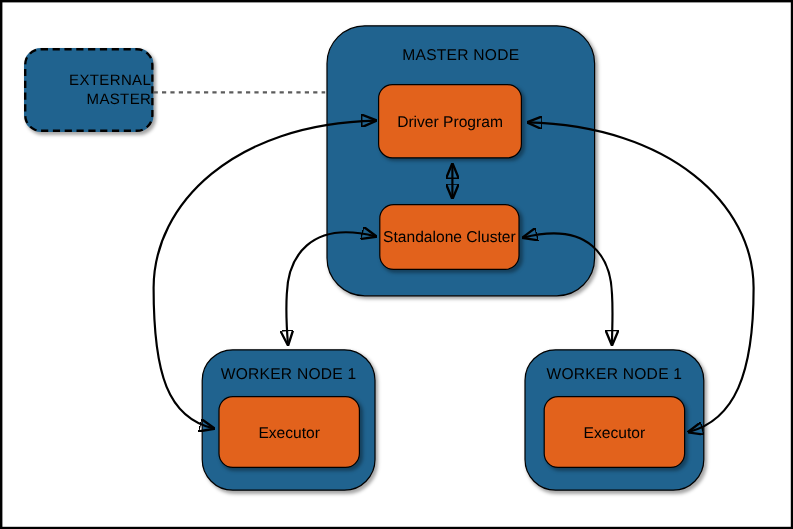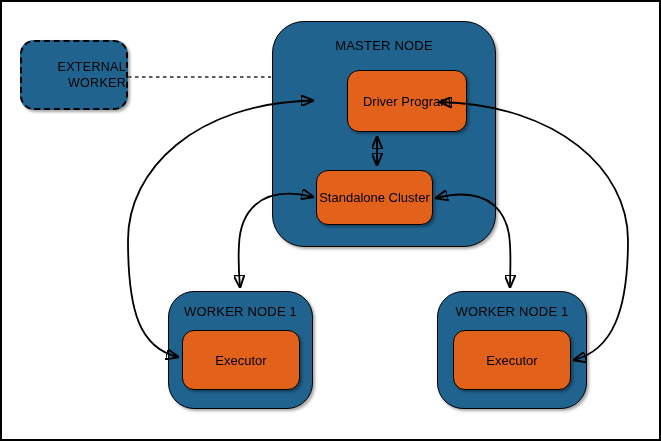--- a/index.html
+++ b/index.html
@@ -22,40 +22,40 @@
   }
   .node-title{text-align:center;font-size:13px;letter-spacing:0.2px;}
   #external-storage{
     left:20px;top:40px;width:108px;height:70px;border-radius:14px;
     border:2px dashed #000;z-index:2;
     display:flex;flex-direction:column;justify-content:center;align-items:flex-end;
     text-align:center;font-size:12.5px;line-height:16px;letter-spacing:0.3px;
   }
   #master-node{left:272px;top:21px;width:224px;height:226px;border-radius:32px;z-index:1;}
   #master-title{margin-top:16px;}
-  #driver-box{left:315px;top:70px;width:120px;height:62px;margin-left:32px;}
+  #driver-box{left:315px;top:70px;width:120px;height:62px;}
   #rm-box{left:316px;top:170px;width:117px;height:55px;gap:20px;}
   .worker{border-radius:26px;z-index:1;}
   #worker-left{left:168px;top:291px;width:145px;height:118px;}
   #worker-right{left:437px;top:291px;width:150px;height:118px;}
   .worker .node-title{margin-top:12px;}
   #executor-left{left:182px;top:330px;width:118px;height:60px;}
   #executor-right{left:453px;top:330px;width:118px;height:60px;}
   #edges{position:absolute;left:0;top:0;z-index:5;pointer-events:none;}
   #edges path{fill:none;stroke:#000;stroke-width:1.8px;stroke-linecap:round;}
   #edges path.dashed{stroke:var(--dash-color,#5c5c5c);stroke-width:2px;stroke-dasharray:3.5 3.5;stroke-linecap:butt;}
 </style>
 </head>
 <body>
 
 <div id="canvas">
 
   <div id="external-storage" class="node-blue">
     <div>EXTERNAL</div>
-    <div>WORKER</div>
+    <div>MASTER</div>
   </div>
 
   <div id="master-node" class="node-blue">
     <div id="master-title" class="node-title">MASTER NODE</div>
   </div>
 
   <div id="driver-box" class="box-orange">
     <div>Driver Program</div>
   </div>
 

